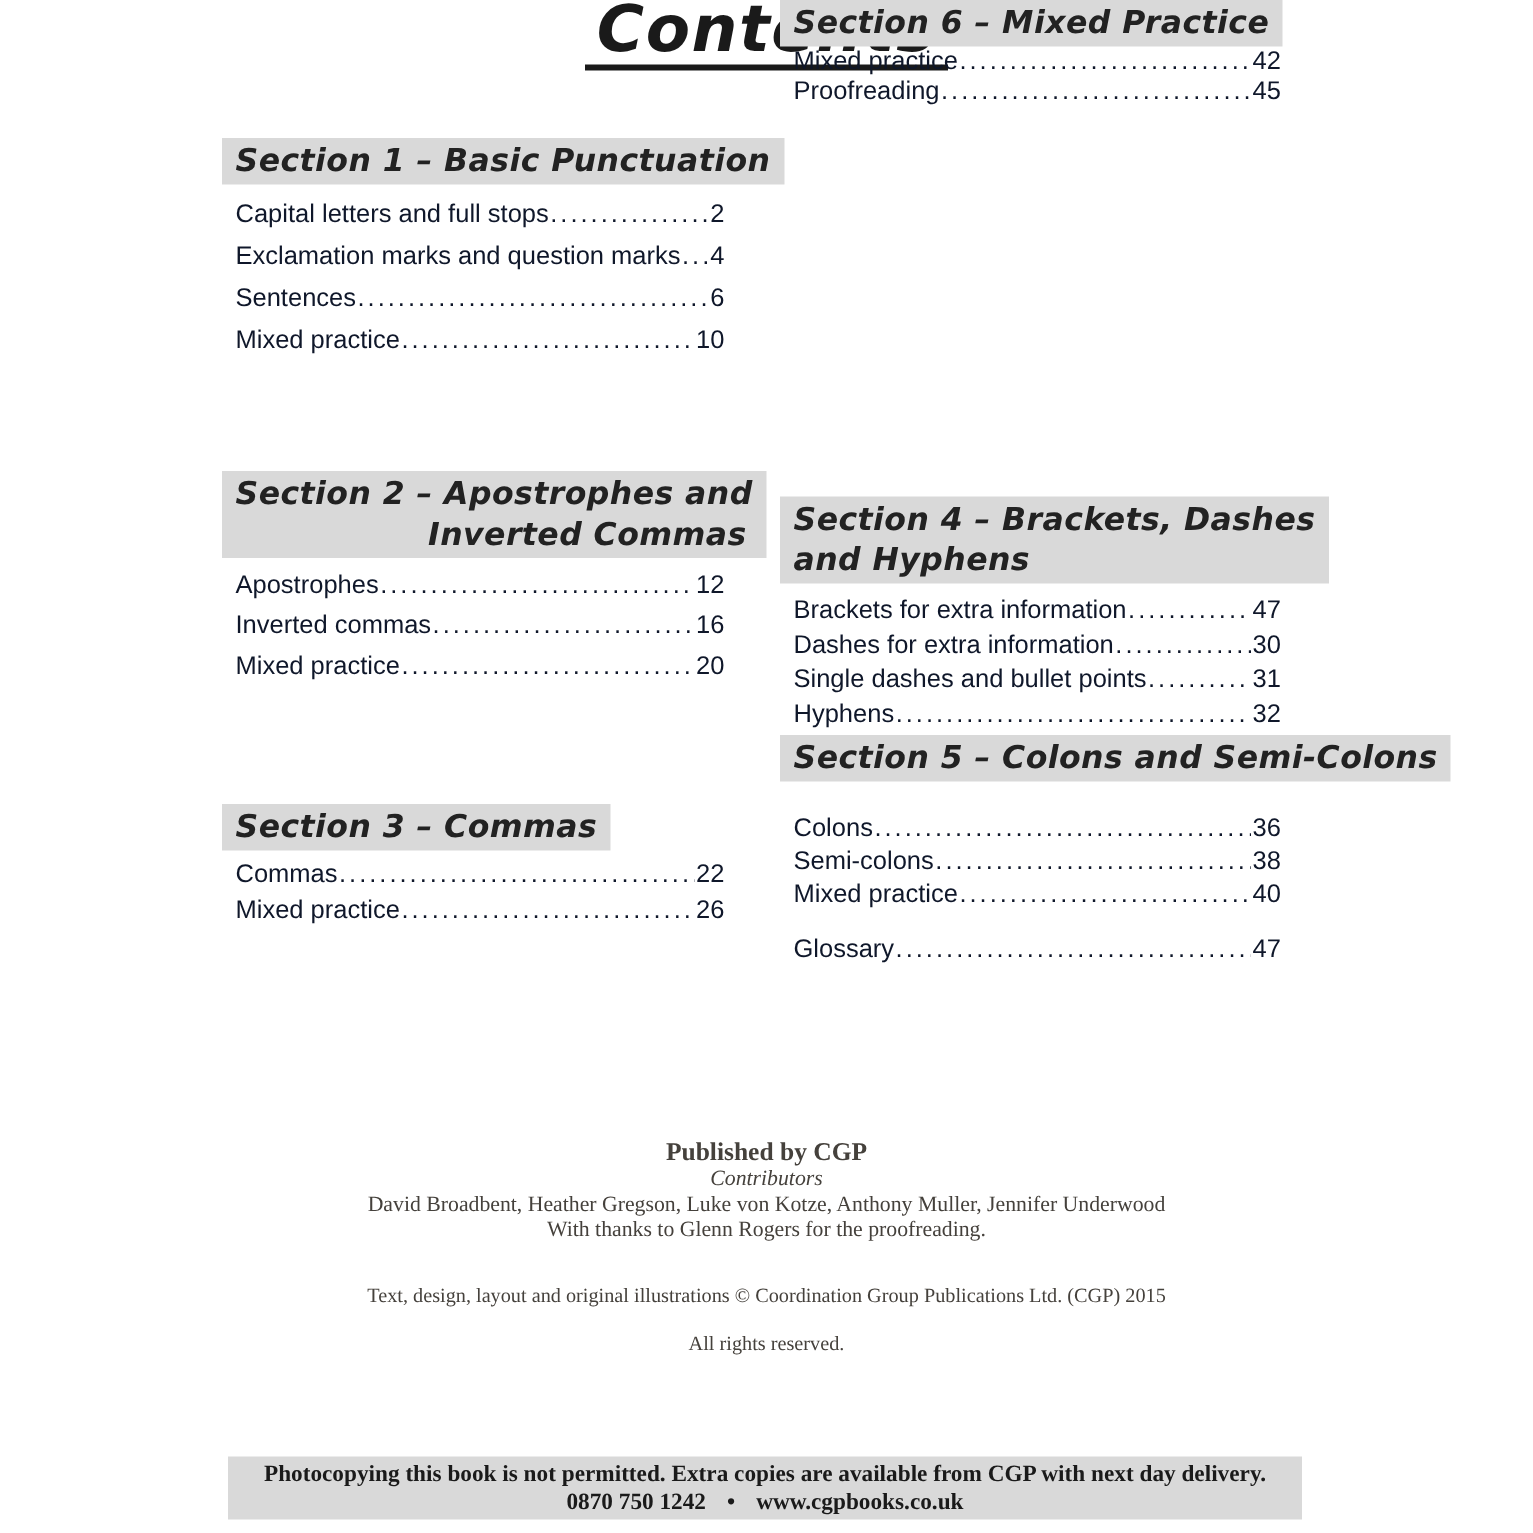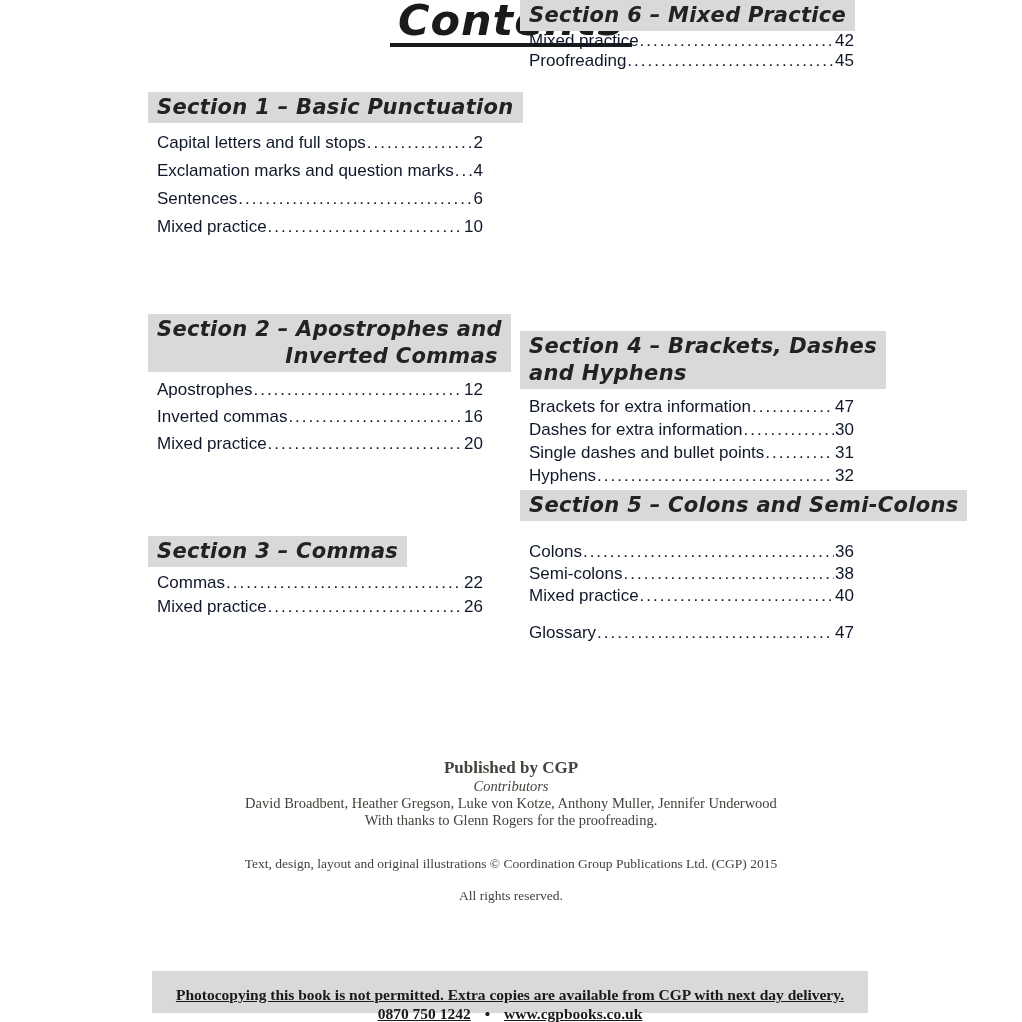--- a/index.html
+++ b/index.html
@@ -97,22 +97,21 @@
 
   
   #footer-bar {
     position:absolute; left:152px; top:971px;
     width:716px; height:42px;
     background:var(--footer-bar-bg,#d9d9d9);
     text-align:center;
     font-family:"Liberation Serif", serif;
     font-weight:bold; color:#1a1a1a;
     font-size:15.5px; line-height:19px;
-    padding-top:14px;
-    text-decoration:underline;
+    padding-top:2px;
   }
   #footer-bar .sep { display:inline-block; margin:0 14px; }
 </style>
 </head>
 <body>
 
 <div id="page">
 
   <div id="title-wrap">
     <div id="page-title">Contents</div>

